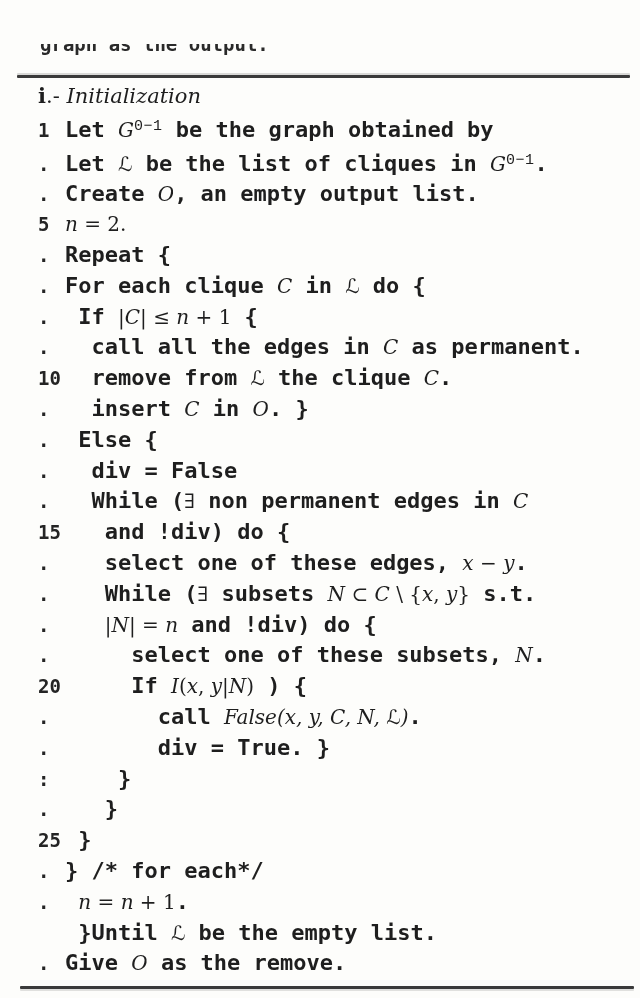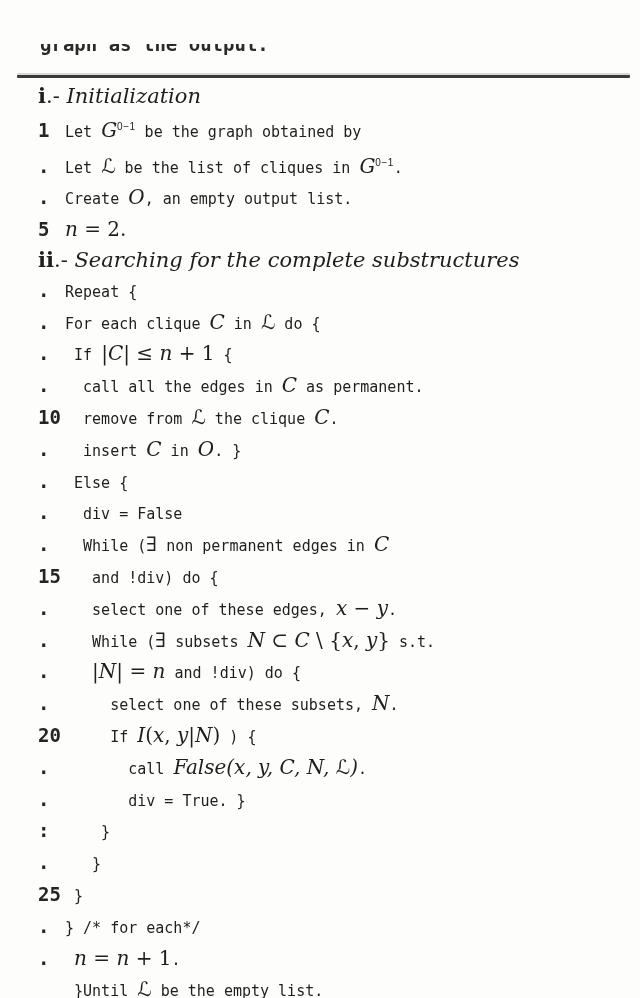--- a/index.html
+++ b/index.html
@@ -74,61 +74,60 @@
   .seg-hr {
     font-family: "DejaVu Serif", serif;
     font-style: normal;
   }
   .seg-hi {
     font-family: "DejaVu Serif", serif;
     font-style: italic;
   }
   .seg-c {
     font-family: "DejaVu Sans Mono", monospace;
-    font-weight: normal;
-    font-size: 15px;
+    font-weight: bold;
+    font-size: 22px;
   }
   .seg-m {
     font-family: "DejaVu Serif", serif;
     font-style: italic;
     font-size: 20px;
   }
   .seg-r {
     font-family: "DejaVu Serif", serif;
     font-style: normal;
     font-size: 20px;
   }
   .seg-cal {
     font-family: "DejaVu Sans", "DejaVu Serif", serif;
     font-style: italic;
     font-size: 20px;
   }
   .seg-sup {
-    font-family: Liberation Sans, sans-serif;
-    font-size: 10px;
+    font-family: Liberation Mono, monospace;
+    font-size: 15px;
     vertical-align: 7px;
     letter-spacing: 0.5px;
   }
 </style>
 </head>
 <body>
 
 <div class="top-fragment">
   <span class="frag-text">graph as the output.</span>
 </div>
 
 <div class="rule rule-top"></div>
 
 <div class="algo">
     <div class="row header-row"><span class="content"><span class="seg-hb">i</span><span class="seg-hr">.- </span><span class="seg-hi">Initialization</span></span></div>
     <div class="row"><span class="gutter">1</span><span class="content"><span class="seg-c">Let </span><span class="seg-m">G</span><span class="seg-sup">0−1</span><span class="seg-c"> be the graph obtained by</span></span></div>
     <div class="row"><span class="gutter">.</span><span class="content"><span class="seg-c">Let </span><span class="seg-cal">ℒ</span><span class="seg-c"> be the list of cliques in </span><span class="seg-m">G</span><span class="seg-sup">0−1</span><span class="seg-c">.</span></span></div>
     <div class="row"><span class="gutter">.</span><span class="content"><span class="seg-c">Create </span><span class="seg-m">O</span><span class="seg-c">, an empty output list.</span></span></div>
     <div class="row"><span class="gutter">5</span><span class="content"><span class="seg-m">n</span><span class="seg-r"> = 2.</span></span></div>
-    <div class="row header-row"><span class="content"><span class="seg-hb">ii</span><span class="seg-hr">.- </span><span class="seg-hi">Searching for the complete substructures</span></span></div>
     <div class="row"><span class="gutter">.</span><span class="content"><span class="seg-c">Repeat {</span></span></div>
     <div class="row"><span class="gutter">.</span><span class="content"><span class="seg-c">For each clique </span><span class="seg-m">C</span><span class="seg-c"> in </span><span class="seg-cal">ℒ</span><span class="seg-c"> do {</span></span></div>
     <div class="row"><span class="gutter">.</span><span class="content"><span class="seg-c"> If </span><span class="seg-r">|</span><span class="seg-m">C</span><span class="seg-r">| ≤ </span><span class="seg-m">n</span><span class="seg-r"> + 1</span><span class="seg-c"> {</span></span></div>
     <div class="row"><span class="gutter">.</span><span class="content"><span class="seg-c">  call all the edges in </span><span class="seg-m">C</span><span class="seg-c"> as permanent.</span></span></div>
     <div class="row"><span class="gutter">10</span><span class="content"><span class="seg-c">  remove from </span><span class="seg-cal">ℒ</span><span class="seg-c"> the clique </span><span class="seg-m">C</span><span class="seg-c">.</span></span></div>
     <div class="row"><span class="gutter">.</span><span class="content"><span class="seg-c">  insert </span><span class="seg-m">C</span><span class="seg-c"> in </span><span class="seg-m">O</span><span class="seg-c">. }</span></span></div>
     <div class="row"><span class="gutter">.</span><span class="content"><span class="seg-c"> Else {</span></span></div>
     <div class="row"><span class="gutter">.</span><span class="content"><span class="seg-c">  div = False</span></span></div>
     <div class="row"><span class="gutter">.</span><span class="content"><span class="seg-c">  While (</span><span class="seg-r">∃</span><span class="seg-c"> non permanent edges in </span><span class="seg-m">C</span></span></div>
     <div class="row"><span class="gutter">15</span><span class="content"><span class="seg-c">   and !div) do {</span></span></div>

